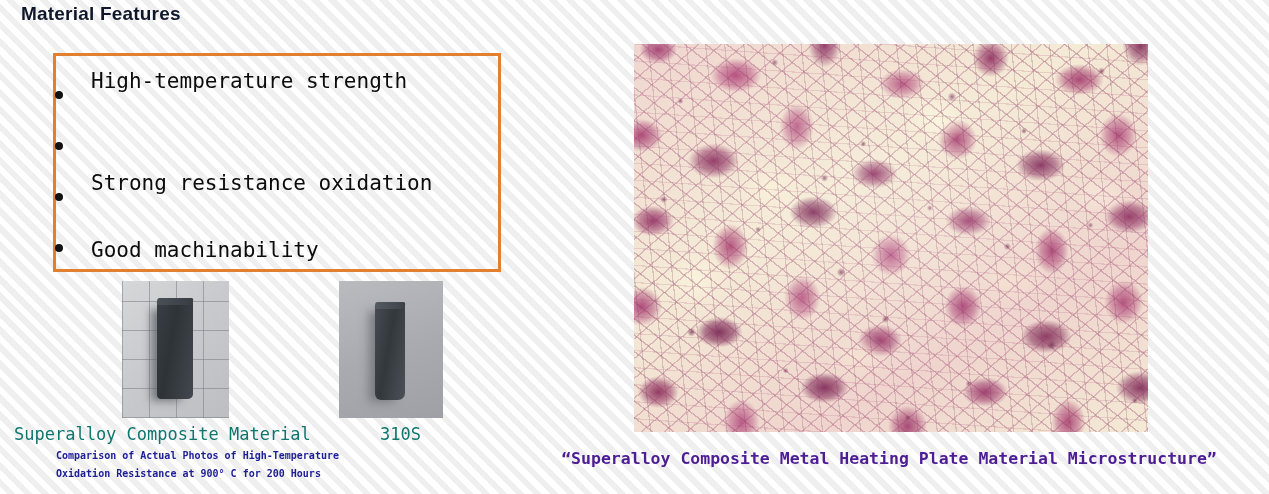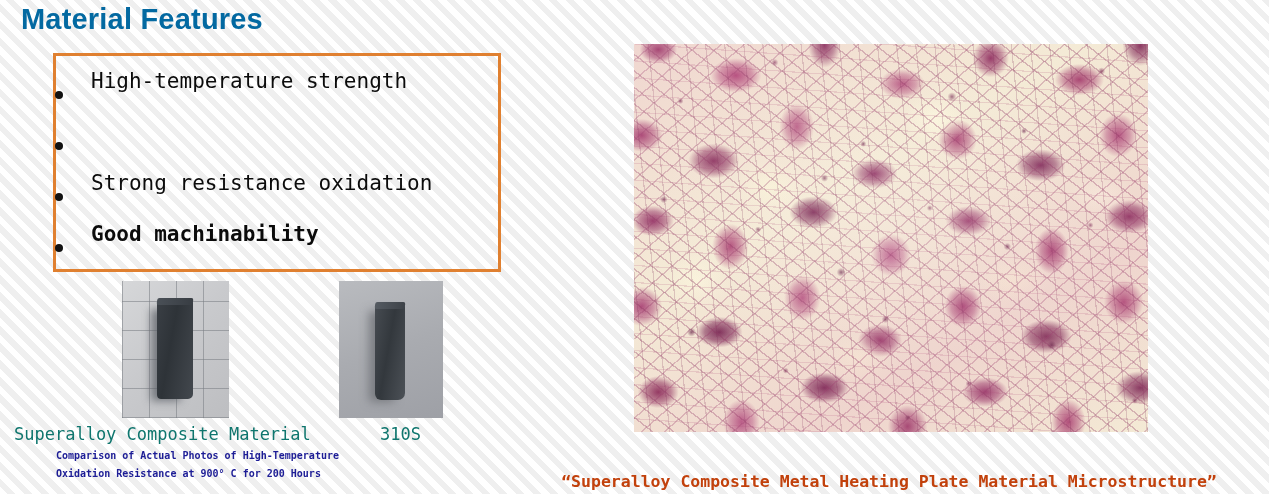--- a/index.html
+++ b/index.html
@@ -15,22 +15,22 @@
     background-color:#ffffff;
     background-image:repeating-linear-gradient(
       45deg,
       #ffffff 0px, #ffffff 5px,
       #efefef 5px, #efefef 11px,
       #ffffff 11px, #ffffff 12px
     );
   }
   #page-title {
     position:absolute; left:21px; top:3px;
-    font-size:29px; font-weight:bold;
-    color:#0369a1;
+    font-size:19px; font-weight:bold;
+    color:#0f172a;
     letter-spacing:0.2px;
     white-space:nowrap;
   }
   
   #feature-box {
     position:absolute; left:53px; top:53px;
     width:448px; height:219px;
     border:3px solid #e08030;
     box-sizing:border-box;
     background:transparent;
@@ -221,39 +221,39 @@
   }
   
   #micro-l6 {
     inset:0;
     background-image:
       radial-gradient(ellipse 70% 60% at 50% 45%, rgba(255,255,255,0.12) 0%, rgba(255,255,255,0) 70%),
       linear-gradient(150deg, rgba(232,168,198,0.30) 0%, rgba(255,240,230,0.10) 38%, rgba(226,150,186,0.26) 72%, rgba(250,236,222,0.12) 100%);
   }
   #micro-caption {
     position:absolute;
-    left:509px; top:472px; width:760px;
+    left:509px; top:449px; width:760px;
     text-align:center;
     font-family:"DejaVu Sans Mono", monospace;
     font-size:16.5px; font-weight:bold;
-    color:#c2410c;
+    color:#4c1d95;
     white-space:nowrap;
   }
 </style>
 </head>
 <body>
 
 <div id="slide-bg"></div>
 
 <div id="page-title">Material Features</div>
 
 <div id="feature-box">
   <div class="feature-item" style="top:13px;">High-temperature strength</div>
   <div class="feature-item" style="top:115px;">Strong resistance oxidation</div>
-  <div class="feature-item" style="top:166px;font-weight:bold;">Good machinability</div>
+  <div class="feature-item" style="top:182px;">Good machinability</div>
 </div>
 <div style="position:absolute;left:55px;top:91px;">
     <div class="bullet-dot" style="left:0;top:0;"></div>
   </div>
 <div style="position:absolute;left:55px;top:142px;">
     <div class="bullet-dot" style="left:0;top:0;"></div>
   </div>
 <div style="position:absolute;left:55px;top:193px;">
     <div class="bullet-dot" style="left:0;top:0;"></div>
   </div>

